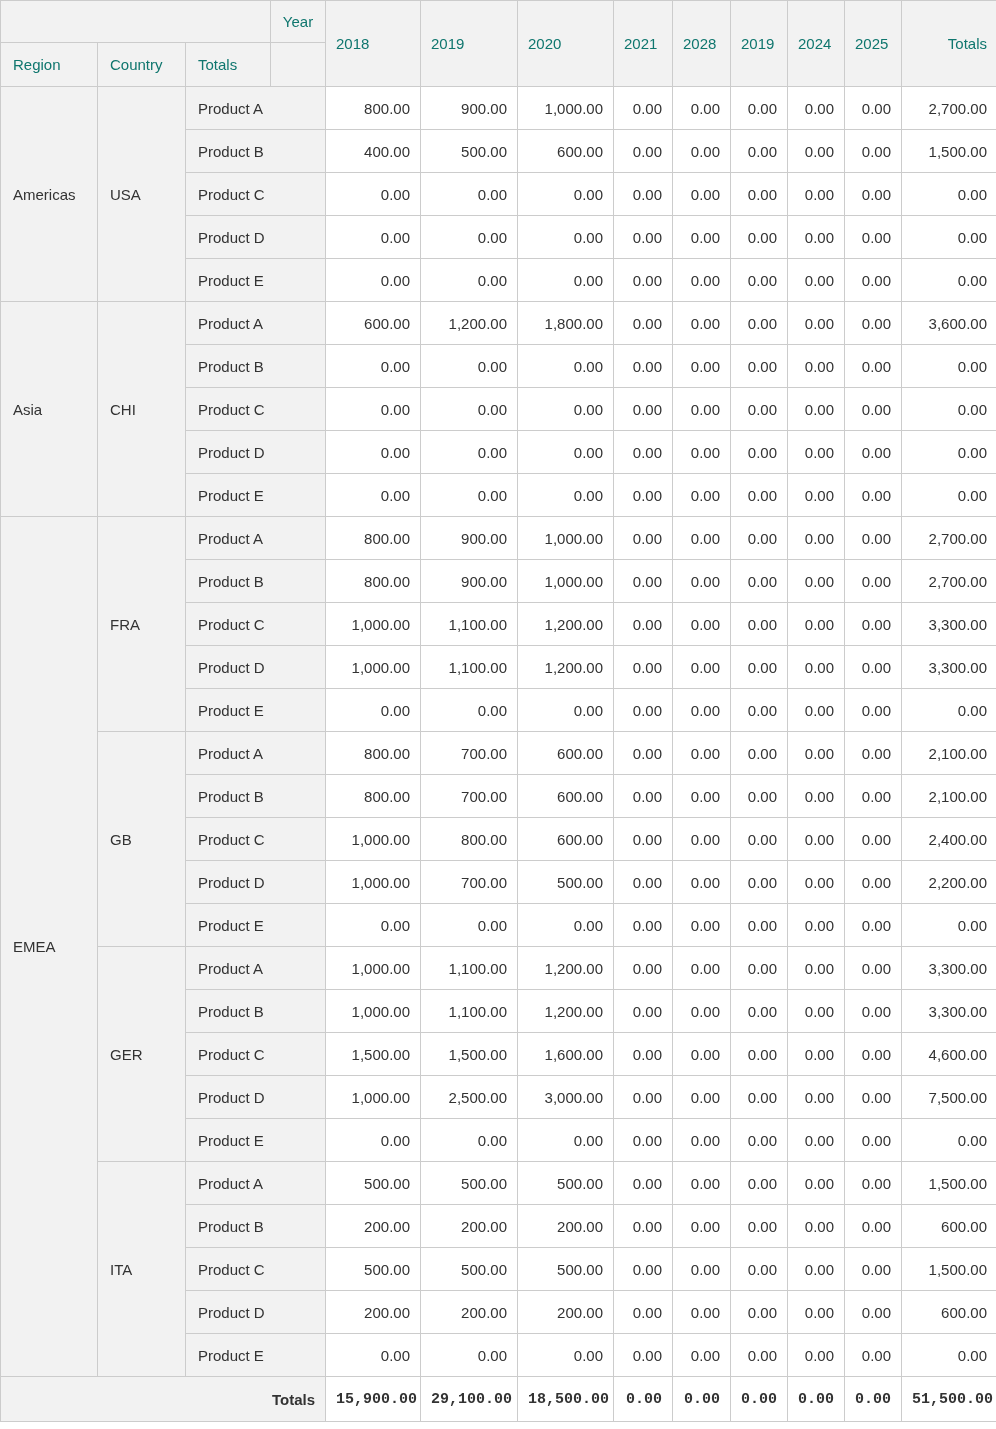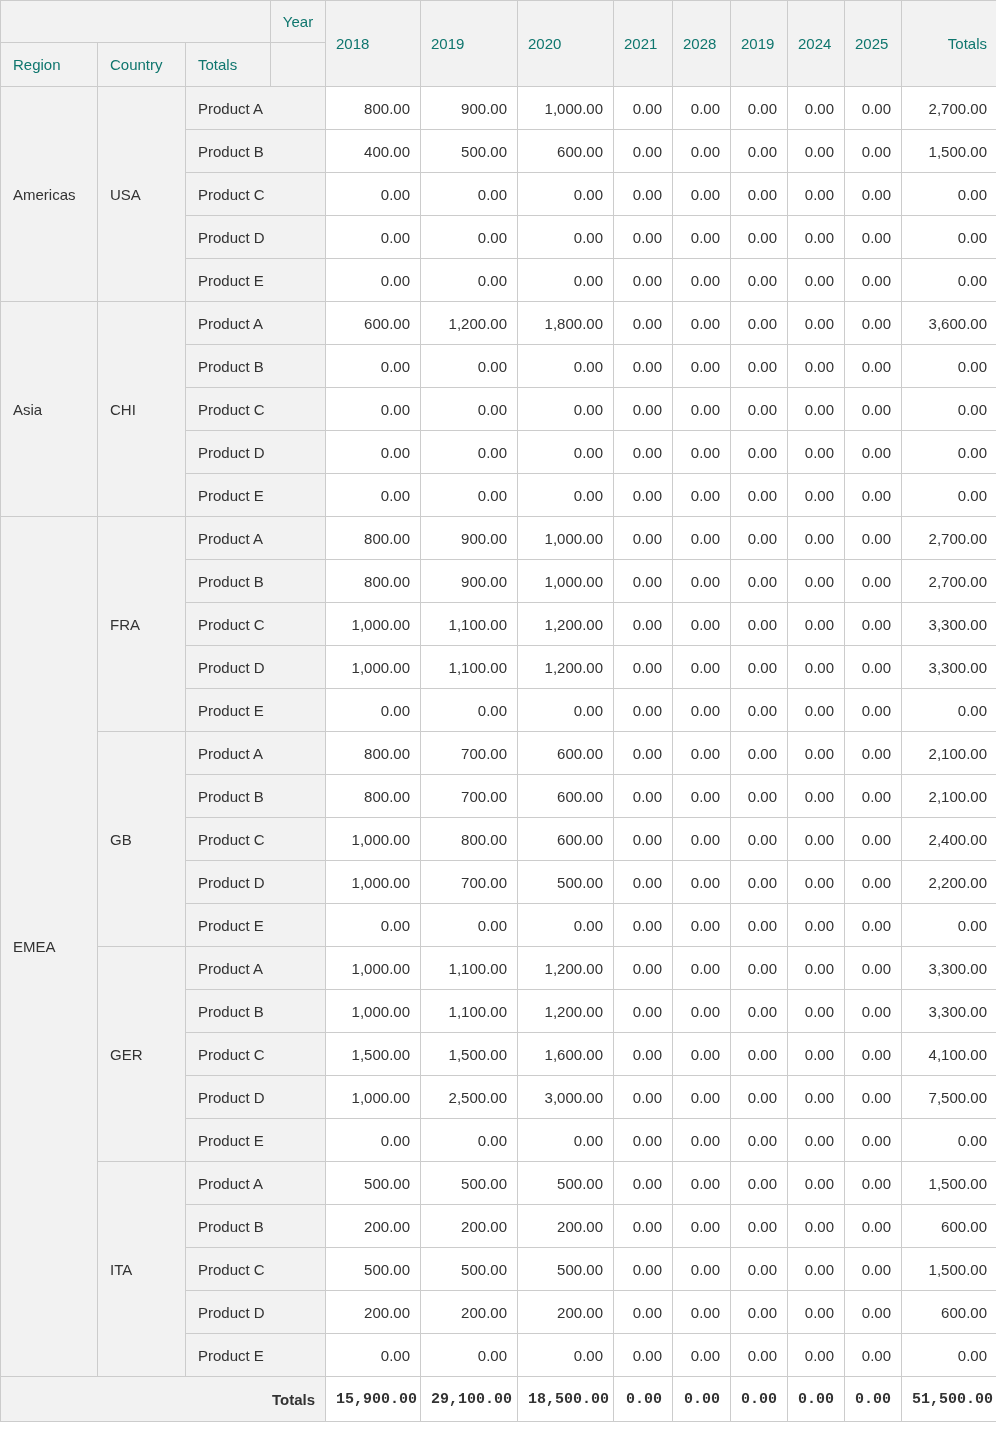--- a/index.html
+++ b/index.html
@@ -375,21 +375,21 @@
       <tr class="brow" data-name="table-row">
         <td class="label-cell" data-name="product-cell" colspan="2">Product C</td>
         <td class="num" data-name="value-cell">1,500.00</td>
         <td class="num" data-name="value-cell">1,500.00</td>
         <td class="num" data-name="value-cell">1,600.00</td>
         <td class="num" data-name="value-cell">0.00</td>
         <td class="num" data-name="value-cell">0.00</td>
         <td class="num" data-name="value-cell">0.00</td>
         <td class="num" data-name="value-cell">0.00</td>
         <td class="num" data-name="value-cell">0.00</td>
-        <td class="num row-total" data-name="row-total-cell">4,100.00</td>
+        <td class="num row-total" data-name="row-total-cell">4,600.00</td>
       </tr>
       <tr class="brow" data-name="table-row">
         <td class="label-cell" data-name="product-cell" colspan="2">Product D</td>
         <td class="num" data-name="value-cell">1,000.00</td>
         <td class="num" data-name="value-cell">2,500.00</td>
         <td class="num" data-name="value-cell">3,000.00</td>
         <td class="num" data-name="value-cell">0.00</td>
         <td class="num" data-name="value-cell">0.00</td>
         <td class="num" data-name="value-cell">0.00</td>
         <td class="num" data-name="value-cell">0.00</td>

